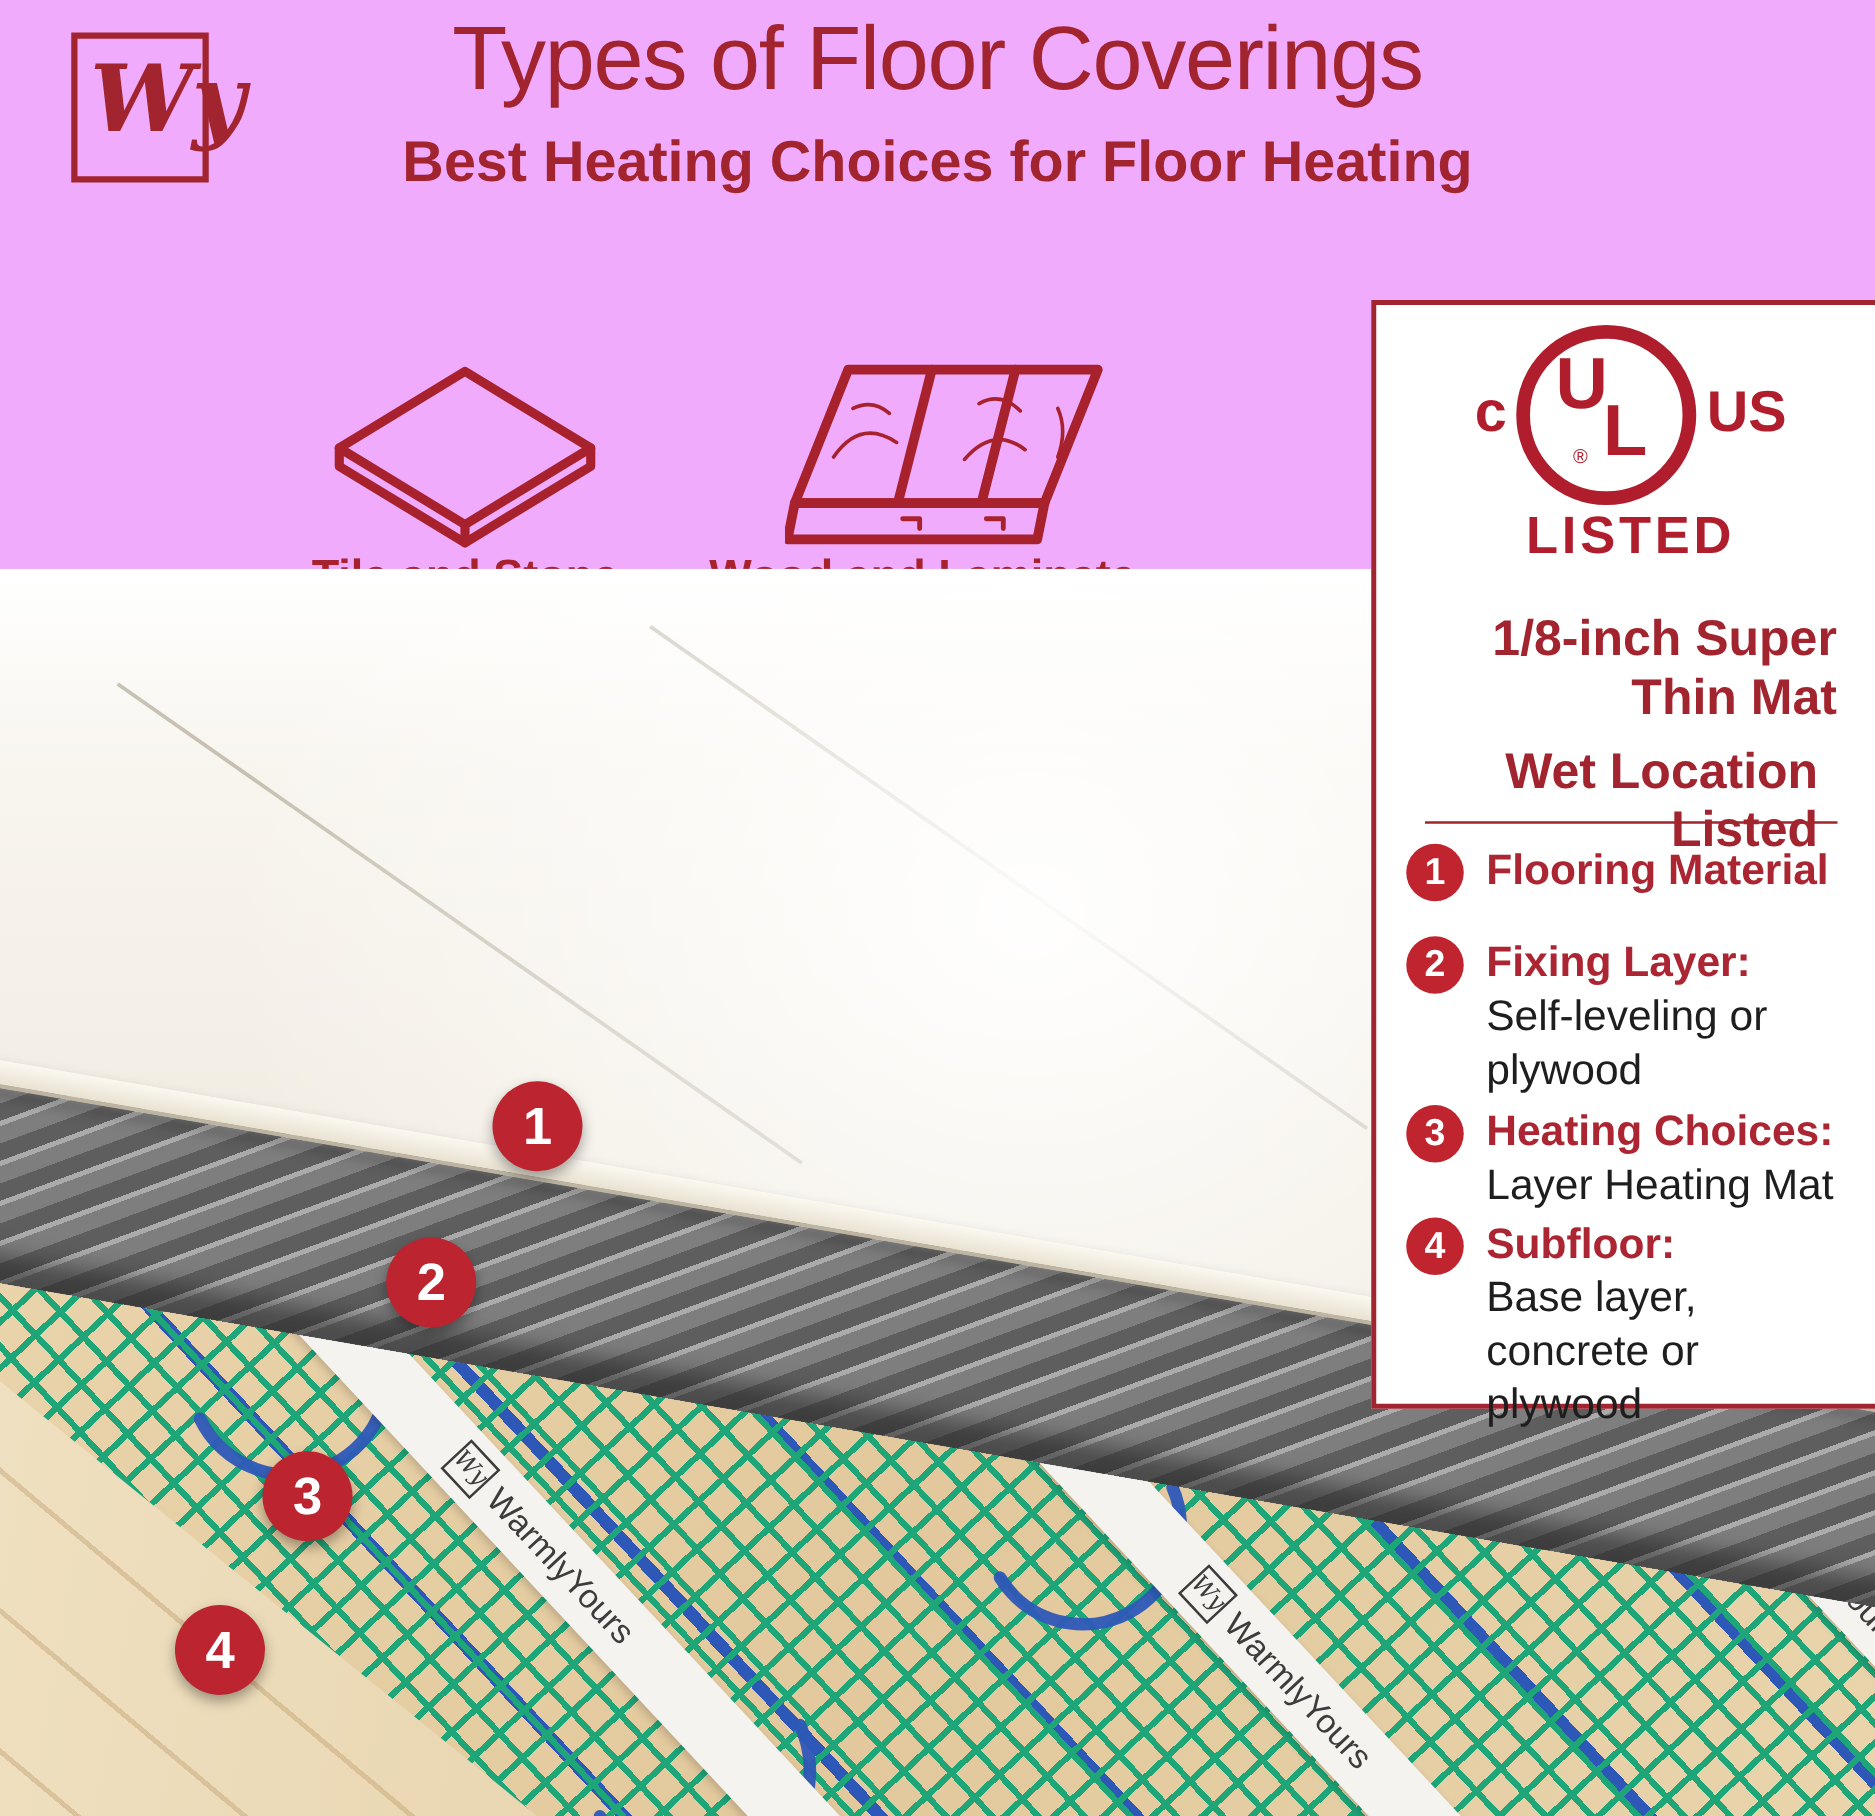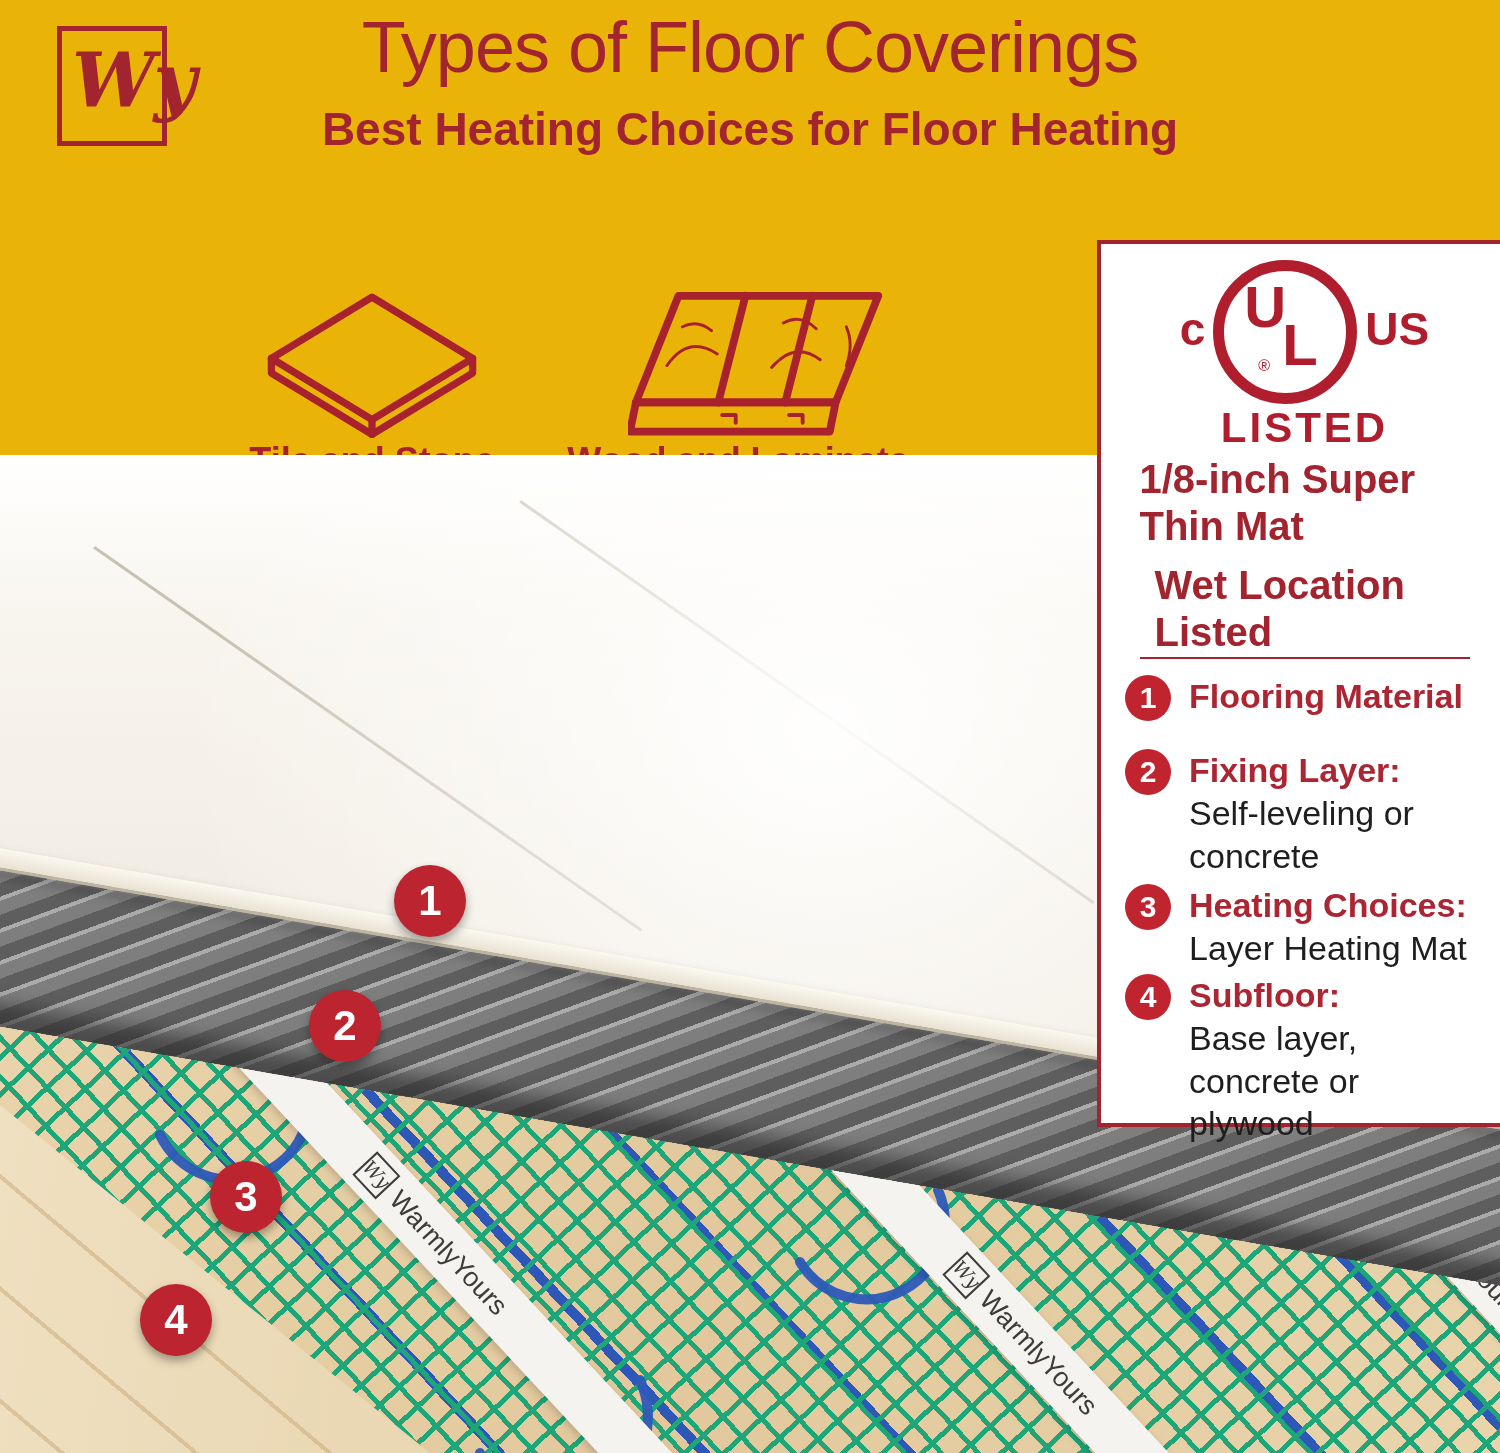--- a/index.html
+++ b/index.html
@@ -1,16 +1,16 @@
 <!DOCTYPE html>
 <html><head>
 <meta charset="utf-8">
 <style>
   html,body{margin:0;padding:0;background:#fff;}
-  .page{position:relative;width:1500px;height:1453px;overflow:hidden;background:#eab308;
+  .page{position:relative;width:1500px;height:1453px;overflow:hidden;background:#f0abfc;
         font-family:"Liberation Sans",sans-serif;}
 
   
   .logo-box{position:absolute;left:57px;top:26px;width:100px;height:110px;border:5px solid #A2242F;}
   .logo-script{position:absolute;left:10px;top:-2px;font-family:"DejaVu Serif",serif;font-style:italic;
                font-weight:bold;font-size:74px;color:#A2242F;line-height:1.4;}
   .title{position:absolute;top:6px;left:0;width:100%;text-align:center;font-size:72px;font-weight:normal;
          color:#A2242F;letter-spacing:-1px;}
   .subtitle{position:absolute;top:102px;left:0;width:100%;text-align:center;font-size:46px;
             font-weight:bold;color:#A2242F;}
@@ -75,22 +75,22 @@
          border:4px solid #A2242F;box-sizing:border-box;}
   .ul-row{position:absolute;top:16px;left:0;width:100%;display:flex;justify-content:center;
           align-items:flex-start;gap:8px;}
   .ul-c,.ul-us{font-size:46px;font-weight:bold;color:#B01E2E;margin-top:42px;}
   .ul-circle{position:relative;width:122px;height:122px;border:11px solid #B01E2E;border-radius:50%;}
   .ul-u{position:absolute;left:20px;top:2px;font-size:58px;font-weight:bold;color:#B01E2E;}
   .ul-l{position:absolute;left:58px;top:40px;font-size:58px;font-weight:bold;color:#B01E2E;}
   .ul-r{position:absolute;left:34px;top:86px;font-size:16px;color:#B01E2E;}
   .ul-listed{position:absolute;top:160px;left:0;width:100%;text-align:center;font-size:42px;
              font-weight:bold;letter-spacing:3px;color:#B01E2E;}
-  .p-headline{position:absolute;left:50%;transform:translateX(-50%);text-align:left;
-              font-size:40px;font-weight:bold;color:#A2242F;line-height:1.18;}
+  .p-headline{position:absolute;left:50%;transform:translateX(-50%);text-align:right;
+              font-size:40px;font-weight:bold;color:#A2242F;line-height:1.18;margin-top:32px;}
   .p-headline.mat{top:212px;width:330px;}
   .p-headline.wet{top:318px;width:300px;}
   .p-divider{position:absolute;top:413px;left:50%;transform:translateX(-50%);width:330px;
              border-top:2px solid #A2242F;}
   .p-item{position:absolute;left:24px;width:360px;display:flex;gap:18px;}
   .p-badge{flex-shrink:0;width:46px;height:46px;border-radius:50%;background:#C0242F;color:#fff;
            font-size:30px;font-weight:bold;display:flex;align-items:center;justify-content:center;}
   .p-text{width:310px;line-height:1.26;font-size:34px;}
   .p-heading{font-weight:bold;color:#AC2533;}
   .p-body{color:#1e1e1e;}
@@ -222,21 +222,21 @@
     <div class="p-item" style="top:431px;">
       <span class="p-badge">1</span>
       <span class="p-text">
         <span class="p-heading">Flooring Material</span>
       </span>
     </div>
     <div class="p-item" style="top:505px;">
       <span class="p-badge">2</span>
       <span class="p-text">
         <span class="p-heading">Fixing Layer:</span>
-        <div class="p-body">Self-leveling or concrete</div>
+        <div class="p-body">Self-leveling or plywood</div>
       </span>
     </div>
     <div class="p-item" style="top:640px;">
       <span class="p-badge">3</span>
       <span class="p-text">
         <span class="p-heading">Heating Choices:</span>
         <div class="p-body">Layer Heating Mat</div>
       </span>
     </div>
     <div class="p-item" style="top:730px;">

